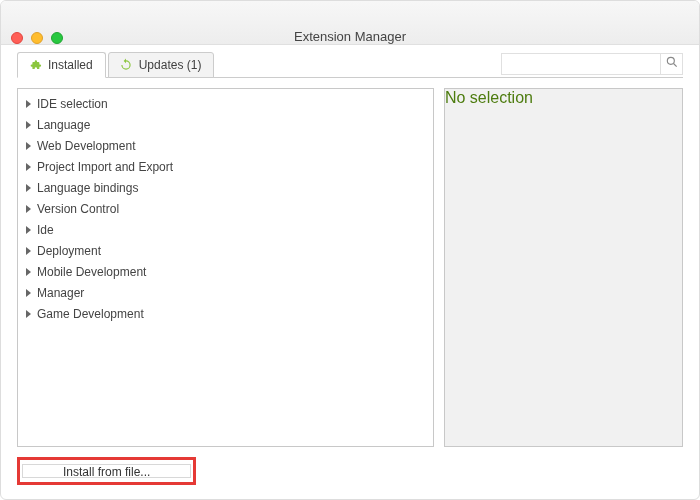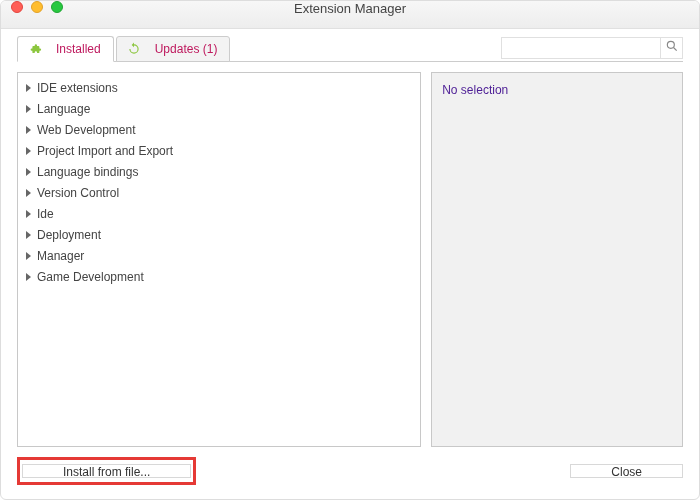--- a/index.html
+++ b/index.html
@@ -7,44 +7,44 @@
   .window {
     width: 700px; height: 500px;
     border: 1px solid #ddd;
     background: #fff;
     border-radius: 6px;
     display: flex; flex-direction: column;
     overflow: hidden;
     position: relative;
   }
   .titlebar {
-    height: 28px;
+    height: 44px;
     background: linear-gradient(#f7f7f7, #ededed);
     border-bottom: 1px solid #e0e0e0;
-    display: flex; align-items: flex-start;
+    display: flex; align-items: flex-end;
     position: relative;
   }
   .traffic { display: flex; gap: 8px; margin-left: 10px; }
   .tl { width: 12px; height: 12px; border-radius: 50%; }
   .tl.red { background: #ff5f57; border: 0.5px solid #e24640; }
   .tl.yellow { background: #ffbd2e; border: 0.5px solid #e1a12a; }
   .tl.green { background: #28c840; border: 0.5px solid #22a534; }
   .title { position: absolute; left: 0; right: 0; text-align: center; font-size: 13px; color: #444; }
   .toolbar {
     display: flex; align-items: center; justify-content: space-between;
     padding: 6px 16px 0 16px;
     background: #fff;
   }
   .tabs { display: flex; gap: 2px; }
   .tab {
-    display: flex; align-items: center; gap: 14px;
+    display: flex; align-items: center; gap: 6px;
     padding: 5px 12px 5px 10px;
     border: 1px solid #ccc;
     background: #f3f3f3;
-    font-size: 12px; color: #be185d;
+    font-size: 12px; color: #404040;
     cursor: pointer;
     border-top-left-radius: 3px; border-top-right-radius: 3px;
     position: relative; top: 1px;
   }
   .tab.active { background: #fff; border-bottom-color: #fff; }
   .tab-icon { width: 14px; height: 14px; display: flex; align-items: center; justify-content: center; }
   .search-wrap { display: flex; align-items: center; }
   .search {
     width: 160px; height: 22px;
     border: 1px solid #e0e0e0;
@@ -61,21 +61,21 @@
     margin: 0 16px;
     display: flex; gap: 10px;
     padding-top: 10px;
   }
   .panel {
     border: 1px solid #c8c8c8;
     background: #fff;
     overflow: auto;
   }
   .panel.left { flex: 1.75; }
-  .panel.right { flex: 1; background: #f1f1f1; color: #4c1d95; font-size: 12px; padding: 10px; }
+  .panel.right { flex: 1; background: #f1f1f1; color: #4d7c0f; font-size: 16px; }
   .cat-list { list-style: none; margin: 0; padding: 4px 0; }
   .cat-item {
     display: flex; align-items: center;
     font-size: 12px; color: #444;
     padding: 3.5px 8px;
     cursor: pointer;
   }
   .tri {
     width: 0; height: 0; margin-right: 6px;
     border-top: 4px solid transparent;
@@ -143,21 +143,21 @@
         </span>
       </div>
     </div>
   </div>
 
   <div class="content">
     <div class="panel left">
       <ul class="cat-list" id="cat-list">
           <li class="cat-item">
             <span class="tri"></span>
-            <span>IDE extensions</span>
+            <span>IDE selection</span>
           </li>
           <li class="cat-item">
             <span class="tri"></span>
             <span>Language</span>
           </li>
           <li class="cat-item">
             <span class="tri"></span>
             <span>Web Development</span>
           </li>
           <li class="cat-item">
@@ -172,36 +172,39 @@
             <span class="tri"></span>
             <span>Version Control</span>
           </li>
           <li class="cat-item">
             <span class="tri"></span>
             <span>Ide</span>
           </li>
           <li class="cat-item">
             <span class="tri"></span>
             <span>Deployment</span>
+          </li>
+          <li class="cat-item">
+            <span class="tri"></span>
+            <span>Mobile Development</span>
           </li>
           <li class="cat-item">
             <span class="tri"></span>
             <span>Manager</span>
           </li>
           <li class="cat-item">
             <span class="tri"></span>
             <span>Game Development</span>
           </li>
         </ul>
     </div>
     <div class="panel right">
       <span>No selection</span>
     </div>
   </div>
 
   <div class="footer">
     <span class="highlight">
       <button class="btn">Install from file...</button>
     </span>
-    <button class="btn">Close</button>
   </div>
 
 </div>
 
 </body></html>

